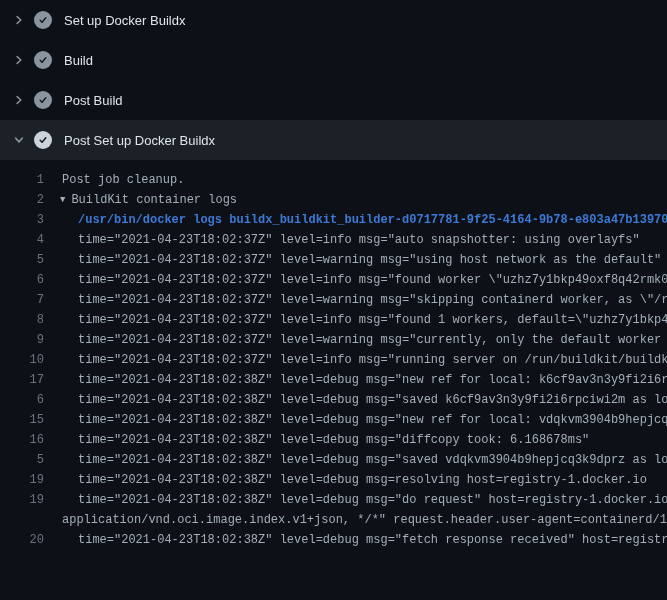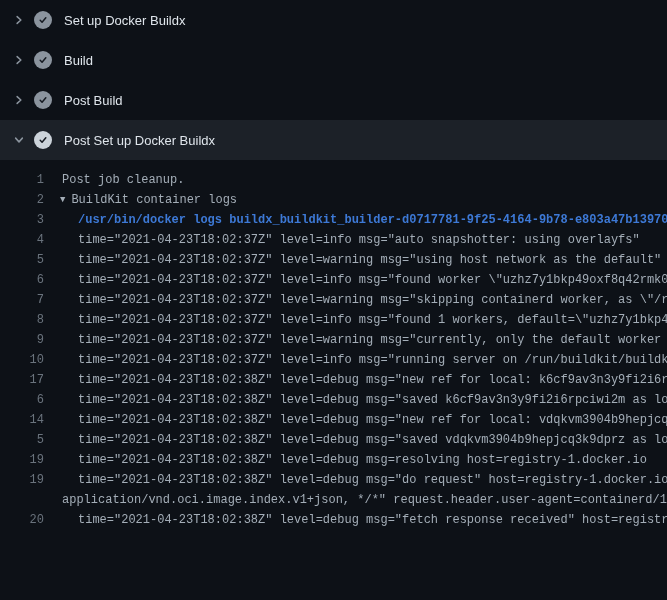--- a/index.html
+++ b/index.html
@@ -157,22 +157,25 @@
   </div><div class="row k-child">
     <span class="ln">10</span>
     <span class="txt"><span class="msg">time="2021-04-23T18:02:37Z" level=info msg="running server on /run/buildkit/buildkit</span></span>
   </div><div class="row k-child">
     <span class="ln">17</span>
     <span class="txt"><span class="msg">time="2021-04-23T18:02:38Z" level=debug msg="new ref for local: k6cf9av3n3y9fi2i6rpc</span></span>
   </div><div class="row k-child">
     <span class="ln">6</span>
     <span class="txt"><span class="msg">time="2021-04-23T18:02:38Z" level=debug msg="saved k6cf9av3n3y9fi2i6rpciwi2m as loca</span></span>
   </div><div class="row k-child">
-    <span class="ln">14</span>
+    <span class="ln">15</span>
     <span class="txt"><span class="msg">time="2021-04-23T18:02:38Z" level=debug msg="new ref for local: vdqkvm3904b9hepjcq3k</span></span>
+  </div><div class="row k-child">
+    <span class="ln">16</span>
+    <span class="txt"><span class="msg">time="2021-04-23T18:02:38Z" level=debug msg="diffcopy took: 6.168678ms"</span></span>
   </div><div class="row k-child">
     <span class="ln">5</span>
     <span class="txt"><span class="msg">time="2021-04-23T18:02:38Z" level=debug msg="saved vdqkvm3904b9hepjcq3k9dprz as loca</span></span>
   </div><div class="row k-child">
     <span class="ln">19</span>
     <span class="txt"><span class="msg">time="2021-04-23T18:02:38Z" level=debug msg=resolving host=registry-1.docker.io</span></span>
   </div><div class="row k-child">
     <span class="ln">19</span>
     <span class="txt"><span class="msg">time="2021-04-23T18:02:38Z" level=debug msg="do request" host=registry-1.docker.io r</span></span>
   </div><div class="row k-wrap">

